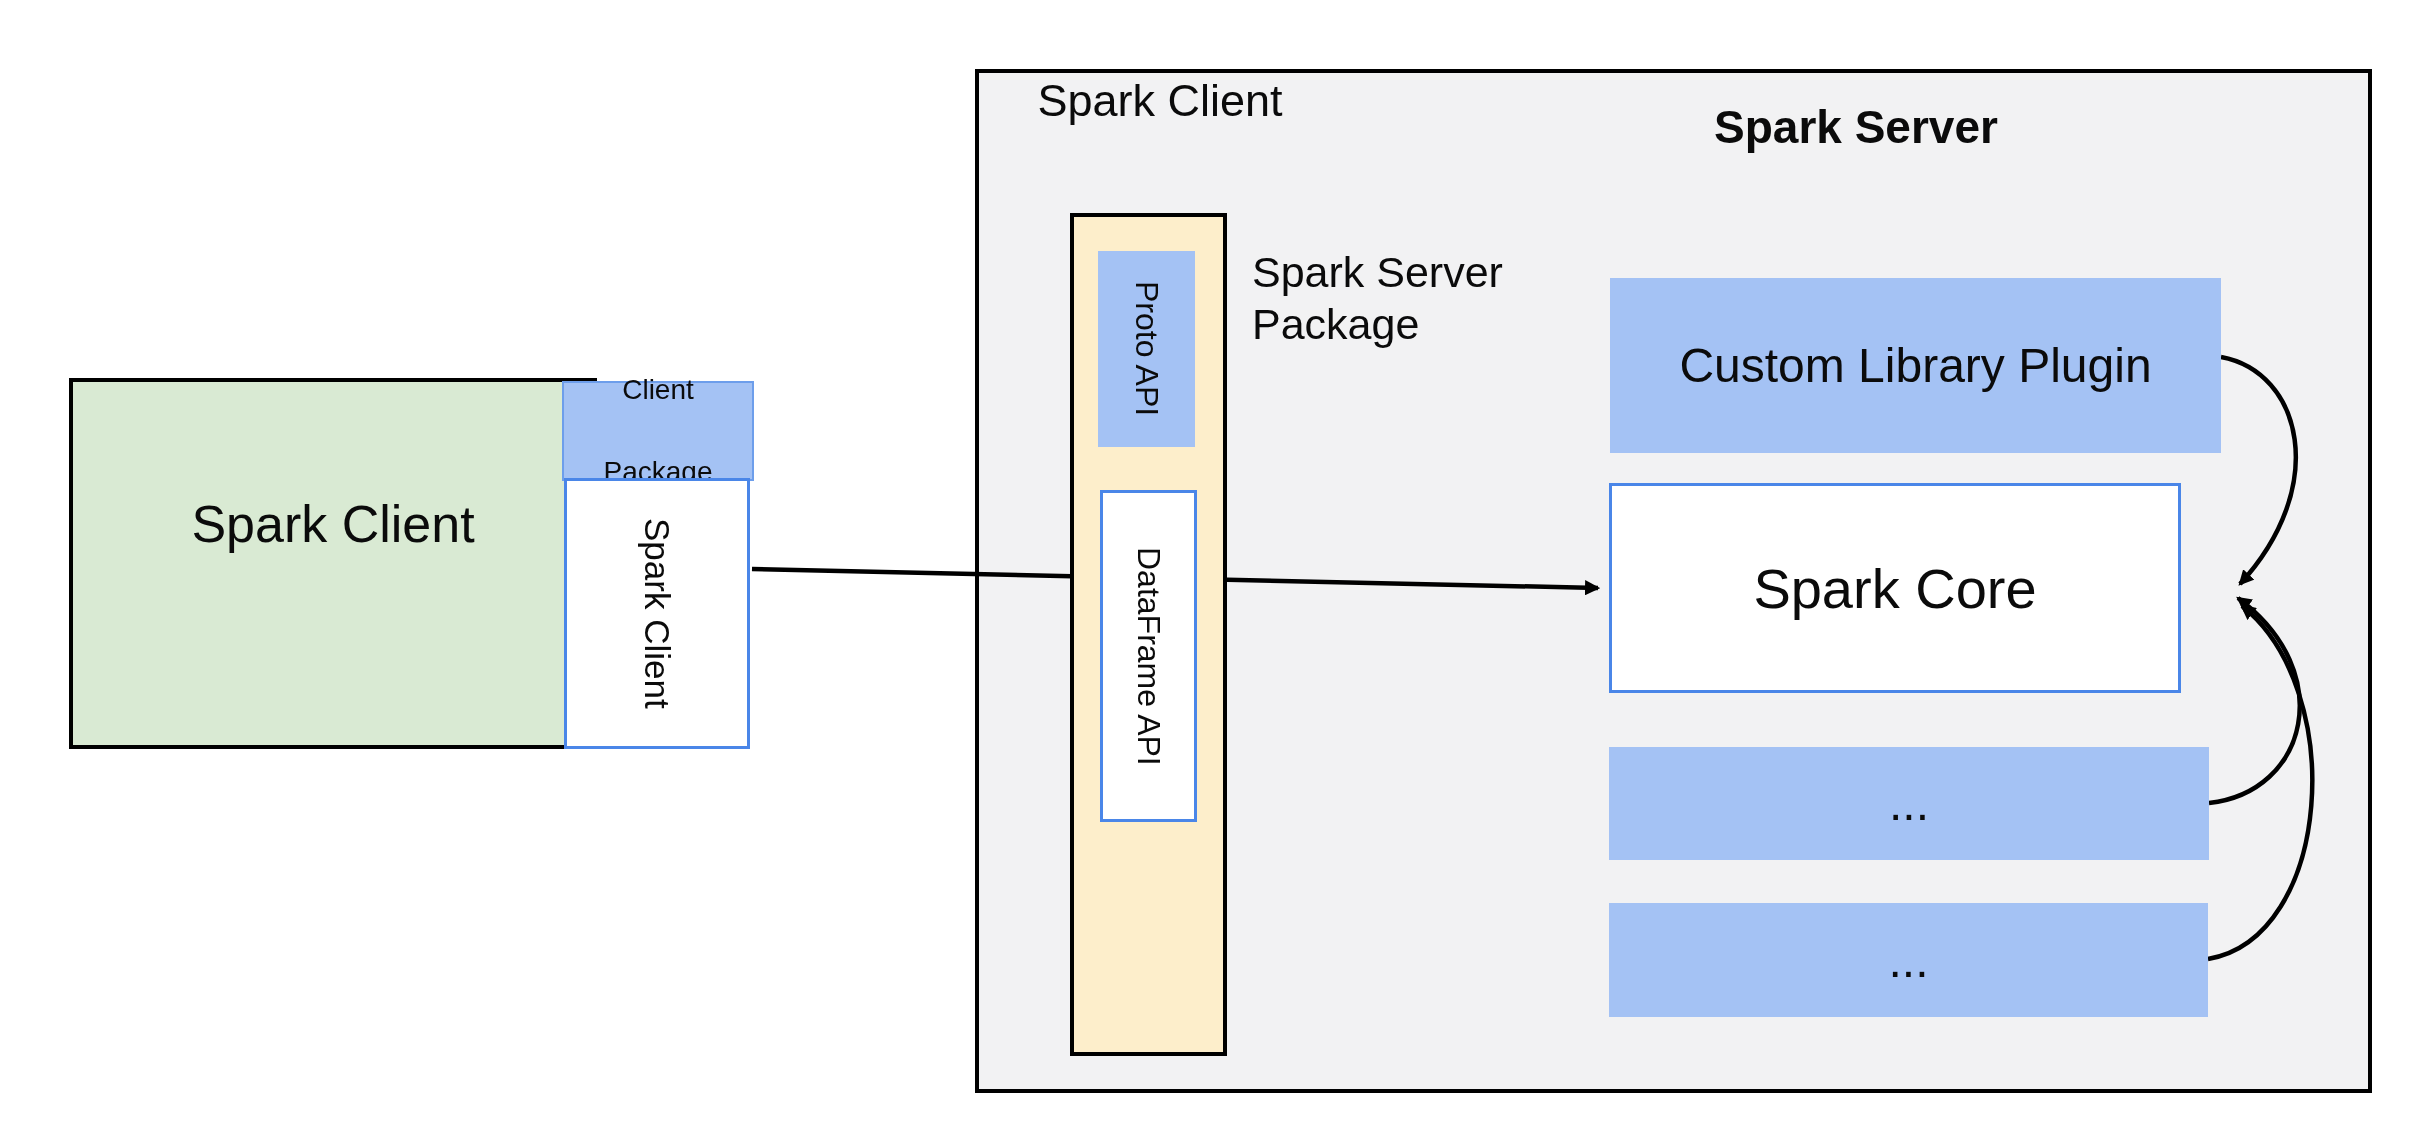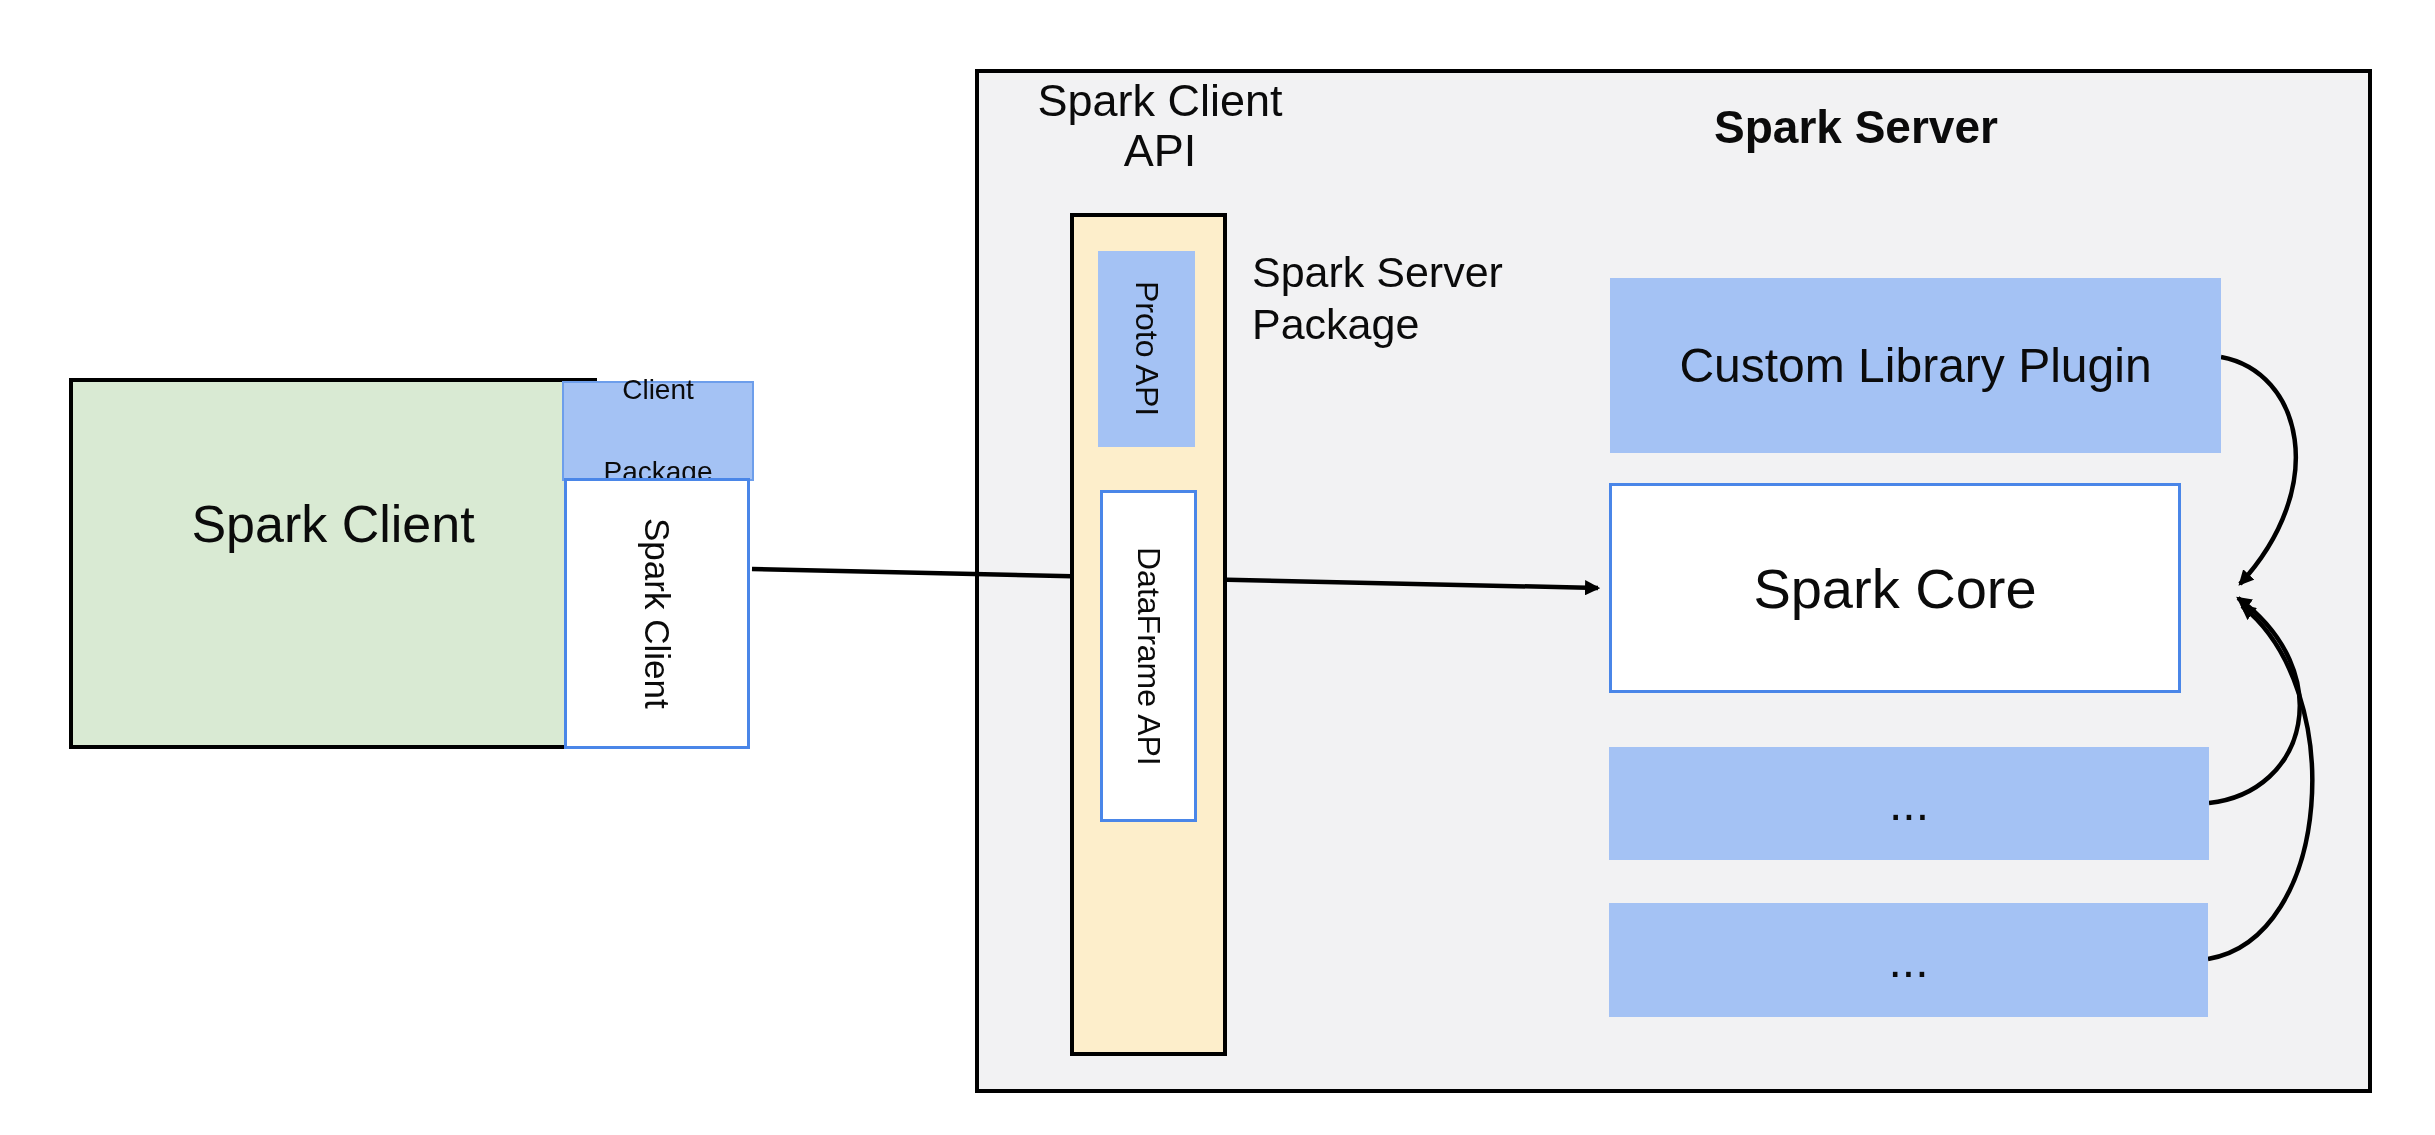--- a/index.html
+++ b/index.html
@@ -86,21 +86,20 @@
   <div>Client</div>
   <div>Package</div>
 </div>
 
 <div class="abs spark-client-box center-flex">
   <span class="vtext">Spark Client</span>
 </div>
 
 <div class="abs connect-label">
   <div>Spark Client</div>
-  <div>API</div>
 </div>
 <div class="abs server-title">Spark Server</div>
 
 <div class="abs yellow-col"></div>
 <div class="abs proto-box center-flex">
   <span class="vtext">Proto  API</span>
 </div>
 <div class="abs dataframe-box center-flex">
   <span class="vtext">DataFrame API</span>
 </div>

